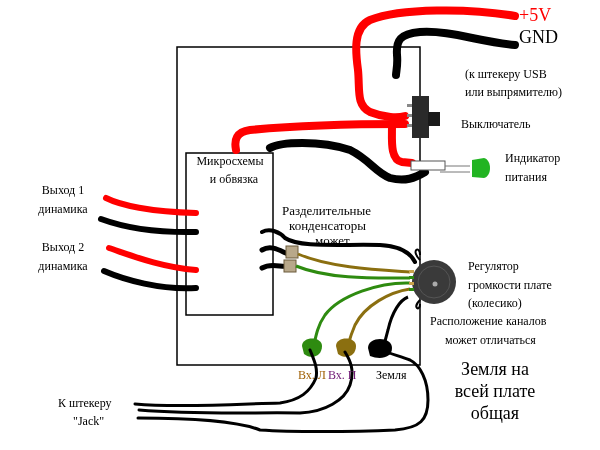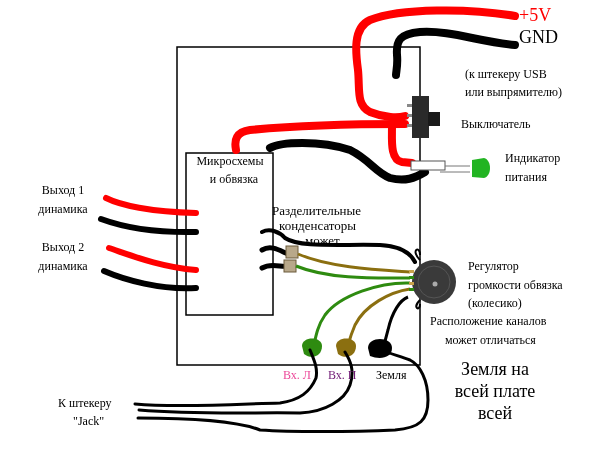--- a/index.html
+++ b/index.html
@@ -1,20 +1,20 @@
 <!DOCTYPE html>
 <html><head>
   <meta charset="utf-8">
   <style>
     html, body { margin: 0; padding: 0; background: #ffffff; }
     body { width: 600px; height: 450px; position: relative; overflow: hidden; }
     #canvas { position: absolute; left: 0; top: 0; }
     .lbl { position: absolute; font-family: "Liberation Serif", serif; color: #000; white-space: nowrap; line-height: 1.1; }
     .f14 { font-size: 12px; }
-    .f13 { font-size: 13px; }
+    .f13 { font-size: 13px; margin-left: 10px; }
     .f18 { font-size: 18px; }
     .center { text-align: center; }
   </style>
 </head>
 <body>
 
 <svg id="canvas" width="600" height="450">
 
   <rect x="177" y="47" width="243" height="318" fill="none" stroke-width="1.5" class="board" stroke="#000000"></rect>
 
@@ -100,27 +100,27 @@
 <div class="lbl f13" style="left:272px;top:204px">Разделительные</div>
 <div class="lbl f13" style="left:279px;top:219px">конденсаторы</div>
 <div class="lbl f13" style="left:305px;top:234px">может</div>
 
 <div class="lbl f14 center" style="left:28px;top:184px;width:70px">Выход 1</div>
 <div class="lbl f14 center" style="left:28px;top:203px;width:70px">динамика</div>
 <div class="lbl f14 center" style="left:28px;top:241px;width:70px">Выход 2</div>
 <div class="lbl f14 center" style="left:28px;top:260px;width:70px">динамика</div>
 
 <div class="lbl f14" style="left:468px;top:260px">Регулятор</div>
-<div class="lbl f14" style="left:468px;top:279px">громкости обвязка</div>
+<div class="lbl f14" style="left:468px;top:279px">громкости плате</div>
 <div class="lbl f14" style="left:468px;top:297px">(колесико)</div>
 <div class="lbl f14" style="left:430px;top:315px">Расположение каналов</div>
 <div class="lbl f14" style="left:445px;top:334px">может отличаться</div>
 
-<div class="lbl f14" style="left:283px;top:369px;color:#ec4899">Вх. Л</div>
+<div class="lbl f14" style="left:298px;top:369px;color:#a16207">Вх. Л</div>
 <div class="lbl f14" style="left:328px;top:369px;color:#701a75">Вх. П</div>
 <div class="lbl f14" style="left:376px;top:369px">Земля</div>
 
 <div class="lbl f18 center" style="left:445px;top:360px;width:100px">Земля на</div>
 <div class="lbl f18 center" style="left:445px;top:382px;width:100px">всей плате</div>
-<div class="lbl f18 center" style="left:445px;top:404px;width:100px">всей</div>
+<div class="lbl f18 center" style="left:445px;top:404px;width:100px">общая</div>
 
 <div class="lbl f14" style="left:58px;top:397px">К штекеру</div>
 <div class="lbl f14" style="left:73px;top:415px">"Jack"</div>
 
 </body></html>

